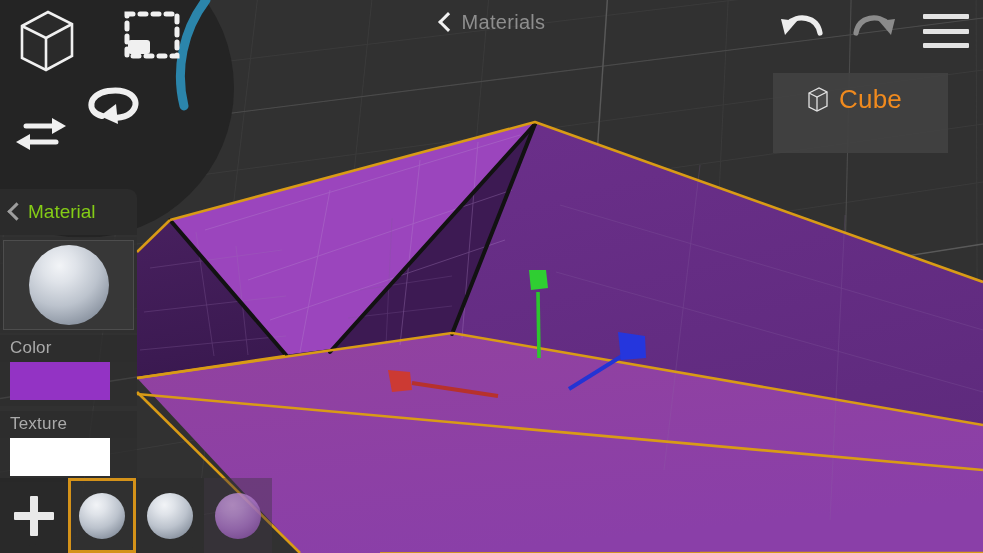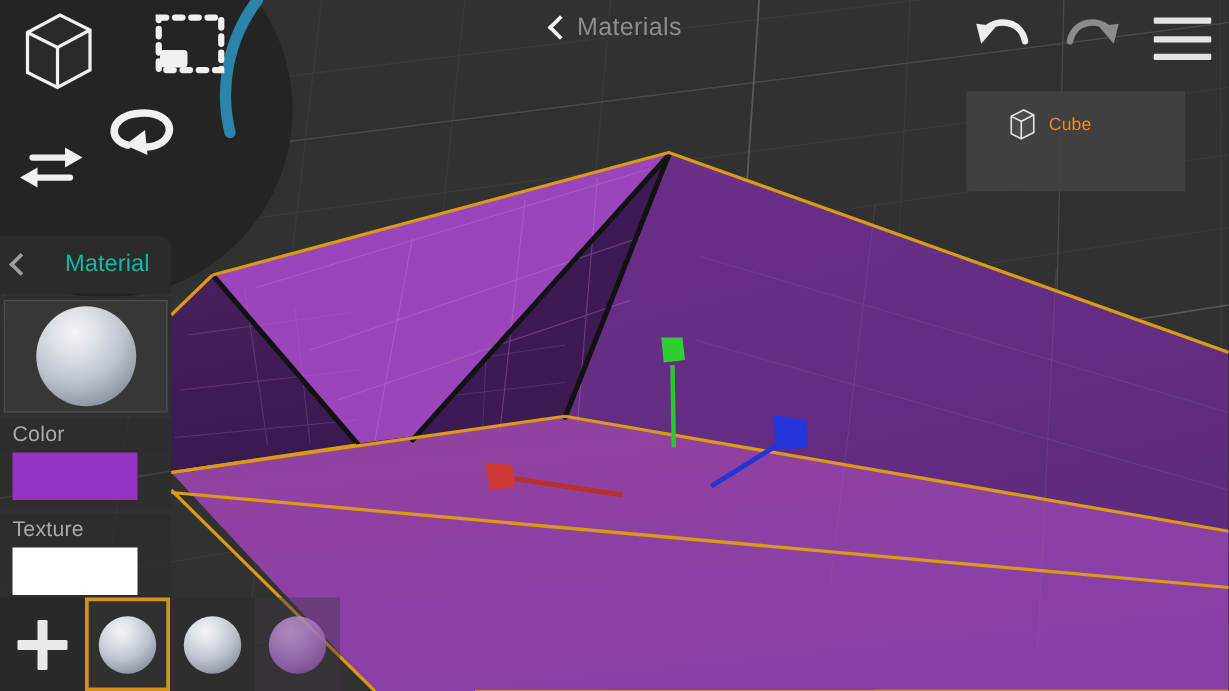--- a/index.html
+++ b/index.html
@@ -46,21 +46,21 @@
 
   
   #objectpanel{
     position:absolute; left:773px; top:73px; width:175px; height:80px;
     background:rgba(66,66,66,.93);
   }
   #objectpanel .row{
     display:flex; align-items:center; gap:10px; height:32px; margin-top:10px; padding-left:34px;
     cursor:pointer;
   }
-  #obj-name{ color:#f08a1e; font-size:14px; letter-spacing:.2px; }
+  #obj-name{ color:#f08a1e; font-size:26px; letter-spacing:.2px; }
 
   
   #toolpanel{
     position:absolute; left:-66px; top:-62px; width:300px; height:300px;
     border-radius:50%; background:#242424;
   }
   #toolarc{ position:absolute; left:-66px; top:-62px; width:300px; height:300px; pointer-events:none; }
   .tool-btn{ position:absolute; cursor:pointer; }
   #tool-cube{ left:16px; top:8px; width:62px; height:66px; }
   #tool-select{ left:122px; top:8px; width:60px; height:58px; }
@@ -71,21 +71,21 @@
   #matpanel{
     position:absolute; left:0; top:189px; width:137px; height:364px;
   }
   #matheader{
     position:absolute; left:0; top:0; width:137px; height:46px;
     background:#2b2b2b; border-top-right-radius:9px;
     display:flex; align-items:center; gap:7px; padding-left:8px;
   }
   .chev-back.small{ width:13px; height:20px; }
   .chev-back.small::before{ left:2px; top:3px; width:10px; height:10px; border-color:#9e9e9e; border-width:3.2px; }
-  #mat-title{ font-size:19px; color:#14b8a6;margin-left:24px; }
+  #mat-title{ font-size:19px; color:#84cc16; }
 
   #matpreview{
     position:absolute; left:0; top:48px; width:137px; height:96px;
     background:rgba(48,48,48,.80); padding:3px;
   }
   #matpreview .box{
     width:100%; height:100%; background:rgba(58,58,58,.80);
     border:1px solid rgba(96,96,96,.55);
     display:flex; align-items:center; justify-content:center;
   }

